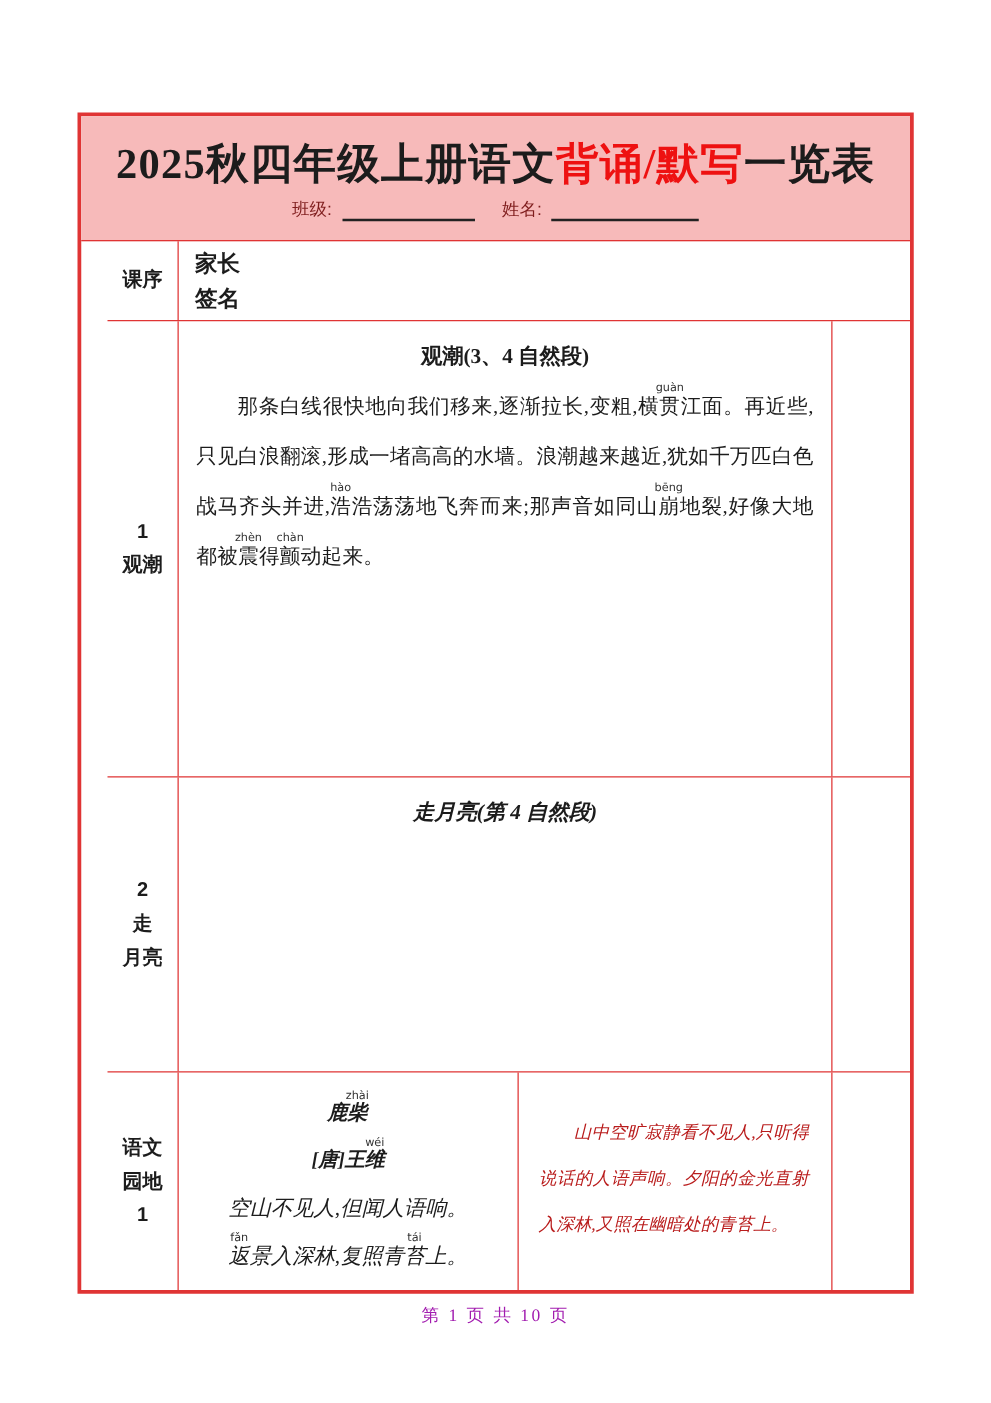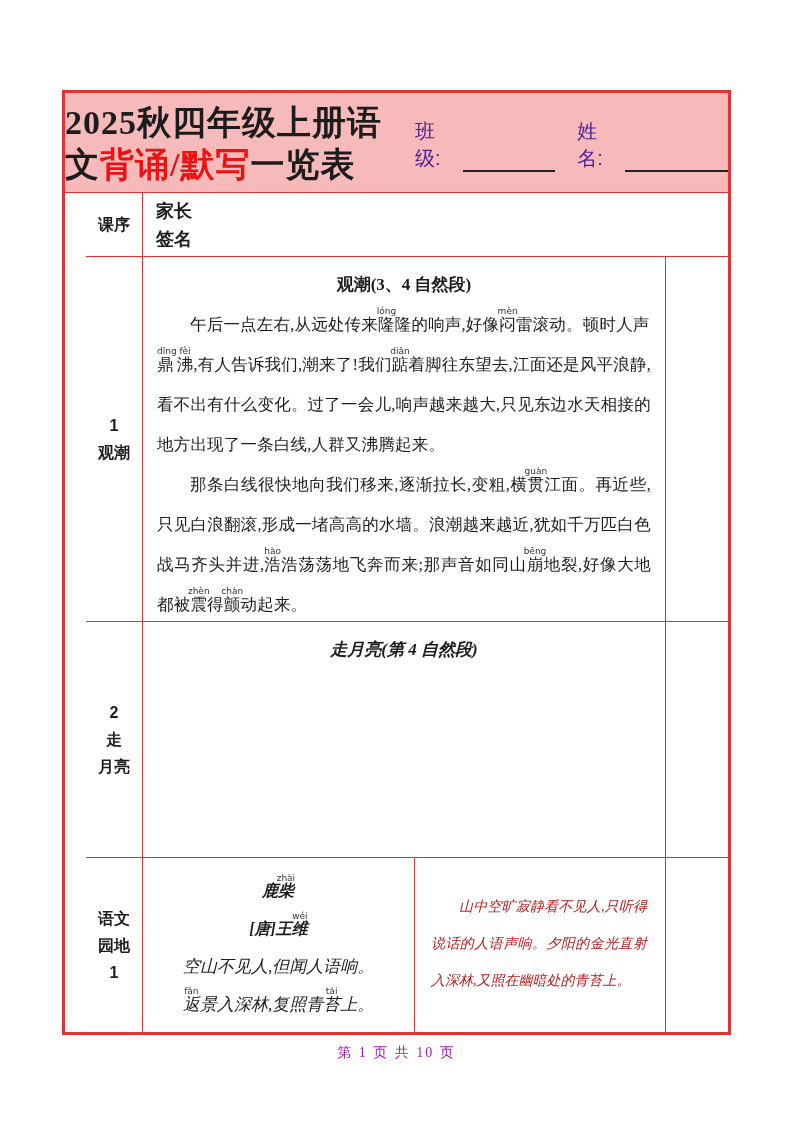--- a/index.html
+++ b/index.html
@@ -8,29 +8,29 @@
   .page { position:relative; width:793px; height:1122px; background:#fff; overflow:hidden; }
 
   .doc-table {
     position:absolute; left:62px; top:90px; width:669px; height:945px;
     border:3px solid #e03434; display:flex; flex-direction:column; background:#fff;
   }
 
   
   .banner {
     height:100px; background:#f7baba; border-bottom:1.5px solid #e03434;
-    display:flex; flex-direction:row; align-items:center; justify-content:center;
+    display:flex; flex-direction:column; align-items:center; justify-content:center;
   }
   .main-title {
     font-size:34px; font-weight:bold; letter-spacing:1px; line-height:42px;
     font-family:"Liberation Serif","DejaVu Serif",serif; margin-top:2px;
   }
   .main-title .red { color:#ee1111; }
   .class-line {
-    margin-top:4px; font-size:20px; color:#4c1d95;
+    margin-top:4px; font-size:14px; color:#7f1d1d;
     font-family:"Liberation Sans","DejaVu Sans",sans-serif;
     display:flex; align-items:flex-end;
   }
   .blank { display:inline-block; height:20px; border-bottom:2px solid #222; }
   .blank.class { width:106px; margin:0 22px 0 8px; }
   .blank.name  { width:118px; margin:0 0 0 8px; }
 
   
   .tbody { flex:1; display:flex; flex-direction:column;padding-left:21px; }
   .trow { display:flex; border-bottom:1.5px solid #e03434; }
@@ -125,21 +125,20 @@
       </div>
 
       <div class="trow row1">
         <div class="cell cell-order">
           <span>1</span>
           <span>观潮</span>
         </div>
         <div class="cell cell-content">
           <div class="content-pad">
             <div class="piece-title">观潮(3、4 自然段)</div>
-            <div class="para">午后一点左右,从远处传来<ruby>隆<rt>lóng</rt></ruby>隆的响声,好像<ruby>闷<rt>mèn</rt></ruby>雷滚动。顿时人声<ruby>鼎<rt>dǐng</rt></ruby><ruby>沸<rt>fèi</rt></ruby>,有人告诉我们,潮来了!我们<ruby>踮<rt>diǎn</rt></ruby>着脚往东望去,江面还是风平浪静,看不出有什么变化。过了一会儿,响声越来越大,只见东边水天相接的地方出现了一条白线,人群又沸腾起来。</div>
             <div class="para">那条白线很快地向我们移来,逐渐拉长,变粗,横<ruby>贯<rt>guàn</rt></ruby>江面。再近些,只见白浪翻滚,形成一堵高高的水墙。浪潮越来越近,犹如千万匹白色战马齐头并进,<ruby>浩<rt>hào</rt></ruby>浩荡荡地飞奔而来;那声音如同山<ruby>崩<rt>bēng</rt></ruby>地裂,好像大地都被<ruby>震<rt>zhèn</rt></ruby>得<ruby>颤<rt>chàn</rt></ruby>动起来。</div>
           </div>
         </div>
         <div class="cell cell-sign"></div>
       </div>
 
       <div class="trow row2">
         <div class="cell cell-order">
           <span>2</span>
           <span>走</span>

